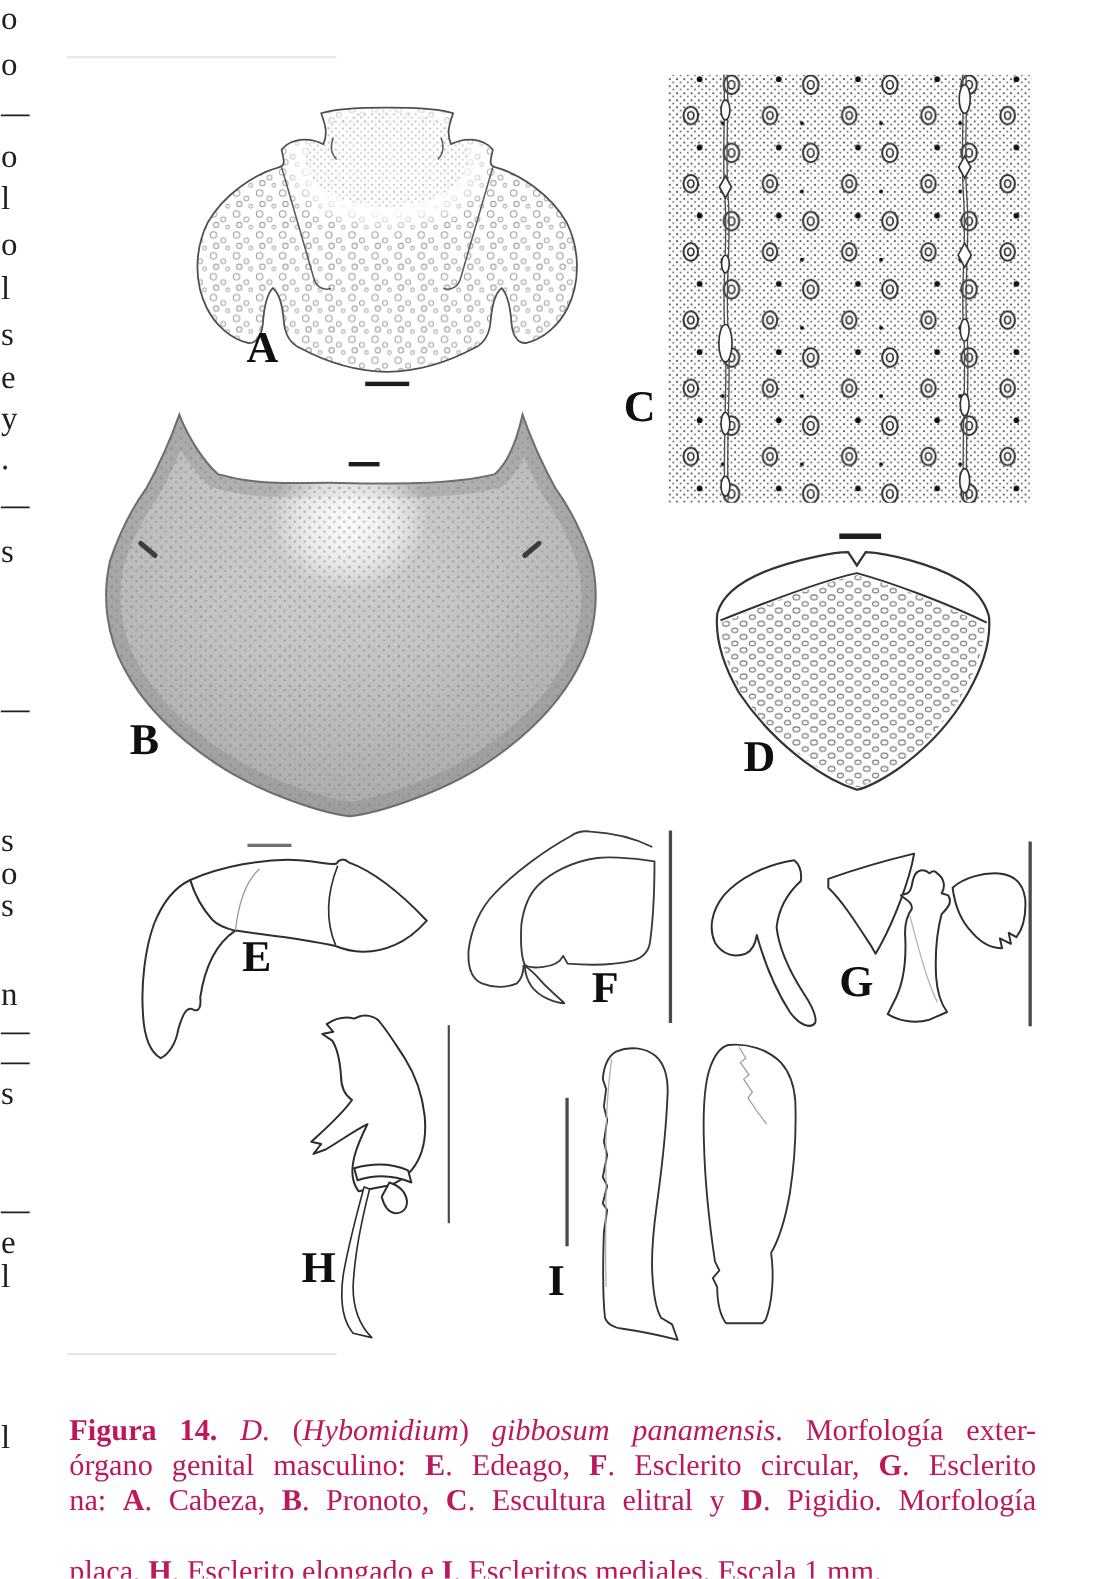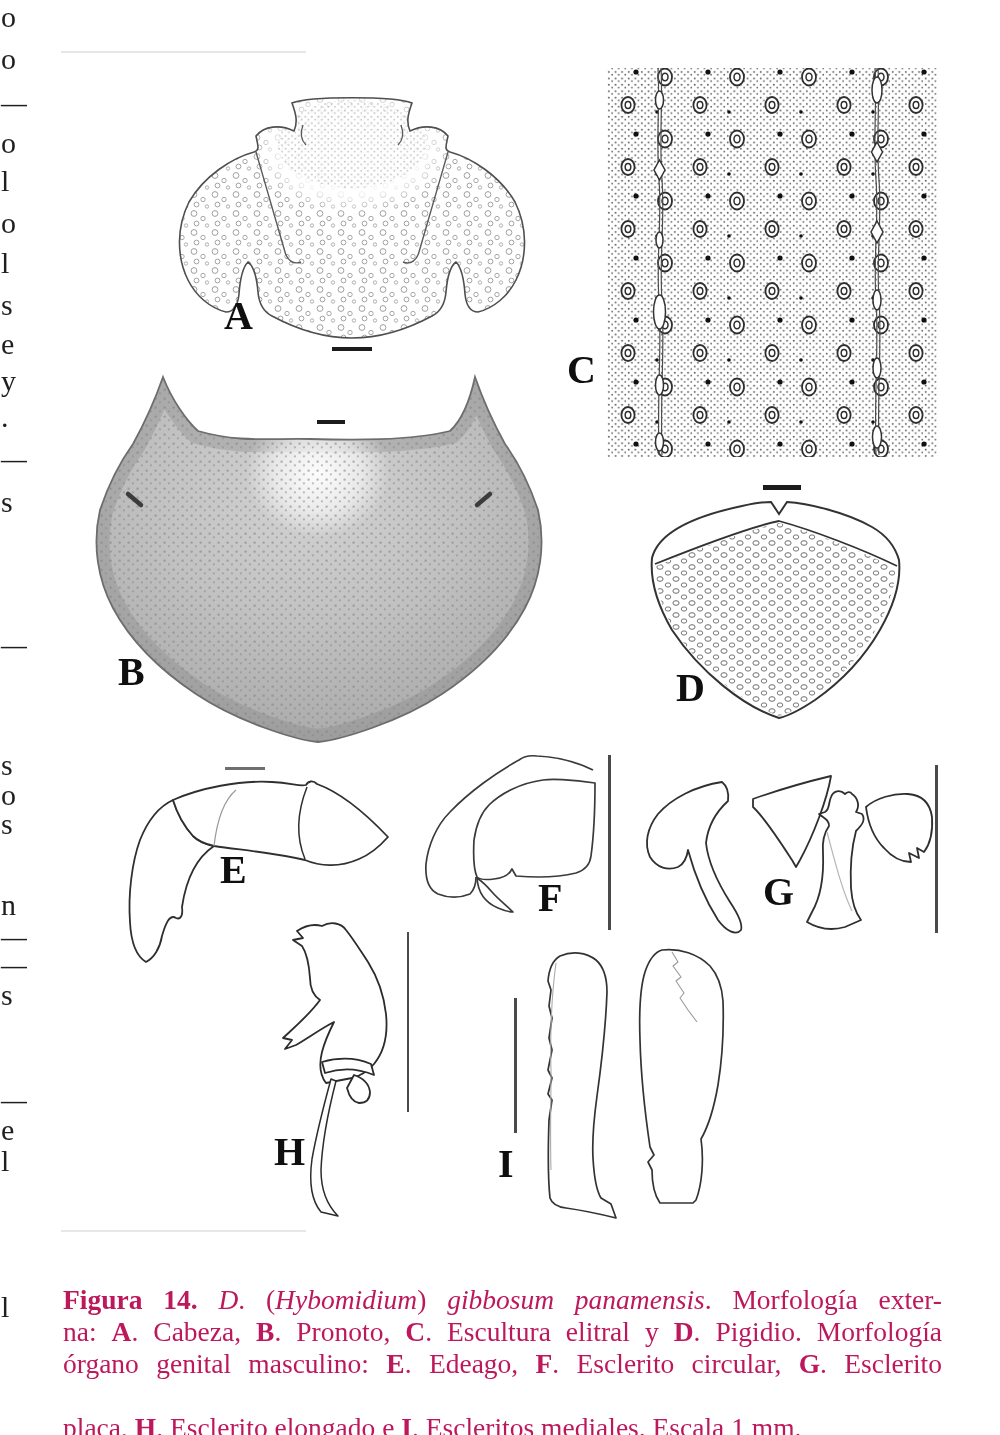--- a/index.html
+++ b/index.html
@@ -229,16 +229,16 @@
 <div class="hbar" style="left:317px;top:420px;width:28px;height:4px;"></div>
 <div class="hbar" style="left:763px;top:485px;width:38px;height:5px;"></div>
 <div class="hbar" style="left:225px;top:767px;width:40px;height:2.5px;background:#6f6f6f;"></div>
 <div class="vbar" style="left:608px;top:755px;width:2.5px;height:175px;"></div>
 <div class="vbar" style="left:935px;top:765px;width:2.5px;height:168px;"></div>
 <div class="vbar" style="left:407px;top:932px;width:2px;height:180px;"></div>
 <div class="vbar" style="left:514px;top:998px;width:2.5px;height:135px;"></div>
 
 <div class="caption">
     <div class="cap-line"><span class="seg-b">Figura 14. </span><span class="seg-i">D</span><span class="seg-r">. (</span><span class="seg-i">Hybomidium</span><span class="seg-r">) </span><span class="seg-i">gibbosum panamensis</span><span class="seg-r">. Morfología exter-</span></div>
+    <div class="cap-line"><span class="seg-r">órgano genital masculino: </span><span class="seg-b">E</span><span class="seg-r">. Edeago, </span><span class="seg-b">F</span><span class="seg-r">. Esclerito circular, </span><span class="seg-b">G</span><span class="seg-r">. Esclerito</span></div>
     <div class="cap-line"><span class="seg-r">na: </span><span class="seg-b">A</span><span class="seg-r">. Cabeza, </span><span class="seg-b">B</span><span class="seg-r">. Pronoto, </span><span class="seg-b">C</span><span class="seg-r">. Escultura elitral y </span><span class="seg-b">D</span><span class="seg-r">. Pigidio. Morfología</span></div>
-    <div class="cap-line"><span class="seg-r">órgano genital masculino: </span><span class="seg-b">E</span><span class="seg-r">. Edeago, </span><span class="seg-b">F</span><span class="seg-r">. Esclerito circular, </span><span class="seg-b">G</span><span class="seg-r">. Esclerito</span></div>
     <div class="cap-line"><span class="seg-r">placa, </span><span class="seg-b">H</span><span class="seg-r">. Esclerito elongado e </span><span class="seg-b">I</span><span class="seg-r">. Escleritos mediales. Escala 1 mm.</span></div>
   </div>
 
 </body></html>

